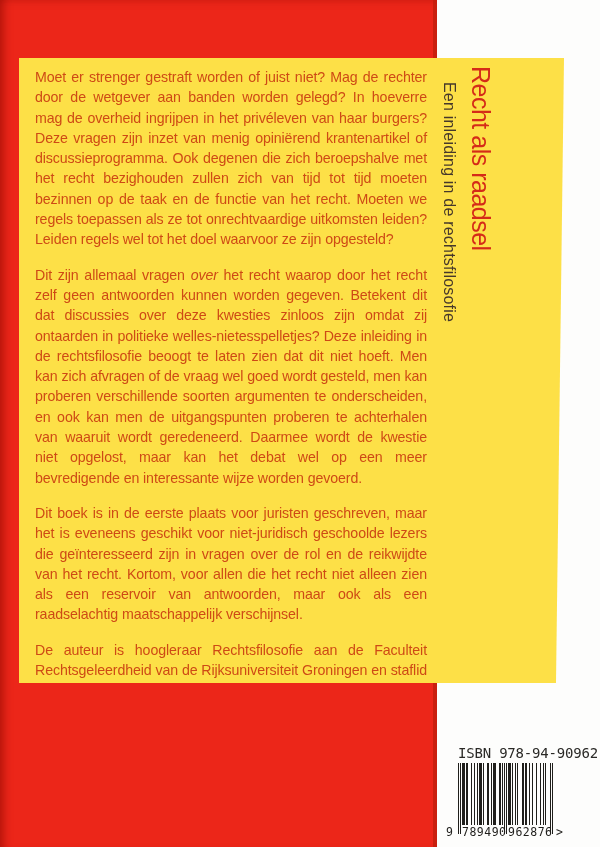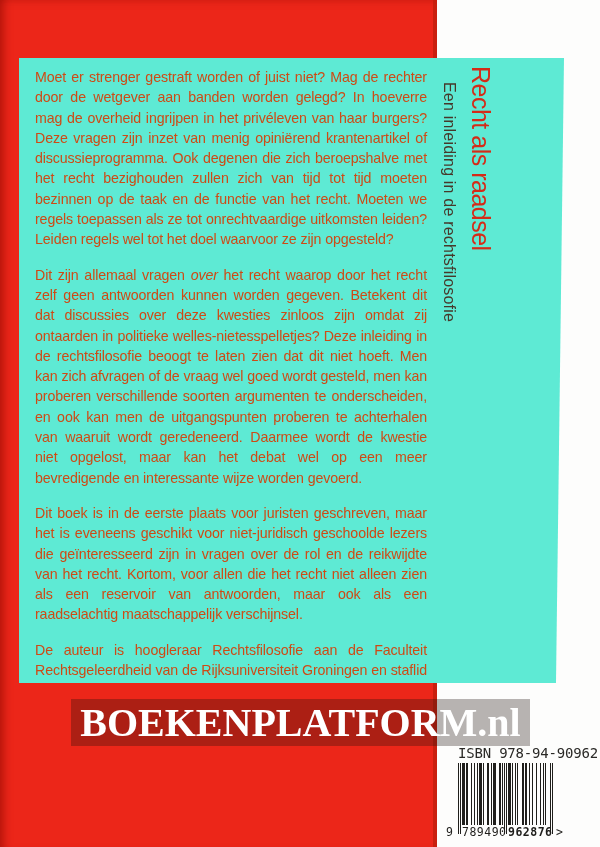--- a/index.html
+++ b/index.html
@@ -17,21 +17,21 @@
   .red-cover{
     position:absolute;left:0;top:0;width:437px;height:847px;
     background:#ec2619;
     box-shadow:inset 10px 0 8px -6px rgba(140,10,0,.55),
                inset -4px 0 0 #c9200f,
                inset 0 6px 8px -6px rgba(140,10,0,.35);
   }
   
   .yellow-panel{
     position:absolute;left:19px;top:58px;width:545px;height:625px;
-    background:#5eead4;
+    background:#fde047;
     clip-path:polygon(0 0,100% 0,calc(100% - 8px) 100%,0 100%);
   }
   .blurb{
     position:absolute;left:16px;top:9px;width:392px;
     color:#ce4a15;
   }
   .blurb p{
     margin:0 0 15px 0;
     font-size:14.2px;line-height:20.3px;letter-spacing:-0.1px;
     text-align:justify;
@@ -78,21 +78,21 @@
   .bars .m{width:1px;height:0;}
   .bars .b{height:62px;background:#1f1e1b;}
   .bars .g{height:71px;}
   .digits{
     position:relative;margin-left:13px;margin-top:-9px;width:95px;height:13px;
     font-family:"DejaVu Sans Mono", monospace;font-size:11.5px;
   }
   .digits span{position:absolute;top:0;}
   .d-lead{left:-12px;}
   .d-g1{left:4px;width:43px;text-align:right;letter-spacing:0.5px;}
-  .d-g2{left:50px;width:43px;text-align:center;letter-spacing:0.5px;font-weight:bold;}
+  .d-g2{left:50px;width:43px;text-align:center;letter-spacing:0.5px;}
   .d-arrow{left:98px;}
 </style>
 </head>
 <body>
 
 <div class="stage">
 
   <div class="red-cover"></div>
 
   <div class="yellow-panel">
@@ -100,23 +100,20 @@
       <p>Moet er strenger gestraft worden of juist niet? Mag de rechter door de wetgever aan banden worden gelegd? In hoeverre mag de overheid ingrijpen in het privéleven van haar burgers? Deze vragen zijn inzet van menig opiniërend krantenartikel of discussieprogramma. Ook degenen die zich beroepshalve met het recht bezighouden zullen zich van tijd tot tijd moeten bezinnen op de taak en de functie van het recht. Moeten we regels toepassen als ze tot onrechtvaardige uitkomsten leiden? Leiden regels wel tot het doel waarvoor ze zijn opgesteld?</p>
       <p><span>Dit zijn allemaal vragen </span><em>over</em><span> het recht waarop door het recht zelf geen antwoorden kunnen worden gegeven. Betekent dit dat discussies over deze kwesties zinloos zijn omdat zij ontaarden in politieke welles-nietesspelletjes? Deze inleiding in de rechtsfilosofie beoogt te laten zien dat dit niet hoeft. Men kan zich afvragen of de vraag wel goed wordt gesteld, men kan proberen verschillende soorten argumenten te onderscheiden, en ook kan men de uitgangspunten proberen te achterhalen van waaruit wordt geredeneerd. Daarmee wordt de kwestie niet opgelost, maar kan het debat wel op een meer bevredigende en interessante wijze worden gevoerd.</span></p>
       <p>Dit boek is in de eerste plaats voor juristen geschreven, maar het is eveneens geschikt voor niet-juridisch geschoolde lezers die geïnteresseerd zijn in vragen over de rol en de reikwijdte van het recht. Kortom, voor allen die het recht niet alleen zien als een reservoir van antwoorden, maar ook als een raadselachtig maatschappelijk verschijnsel.</p>
       <p>De auteur is hoogleraar Rechtsfilosofie aan de Faculteit Rechtsgeleerdheid van de Rijksuniversiteit Groningen en staflid van de Academie voor Wetgeving te Den Haag.</p>
     </div>
   </div>
 
   <div class="spine-title">Recht als raadsel</div>
   <div class="spine-subtitle">Een inleiding in de rechtsfilosofie</div>
 
-  <div class="watermark">
-    <span>BOEKENPLATFORM.nl</span>
-  </div>
 
   <div class="barcode-block">
     <div class="isbn-label">ISBN 978-94-90962-87-6</div>
     <div class="bars" id="bars">
         <div class="m b g"></div>
         <div class="m"></div>
         <div class="m b g"></div>
         <div class="m"></div>
         <div class="m b"></div>
         <div class="m b"></div>

